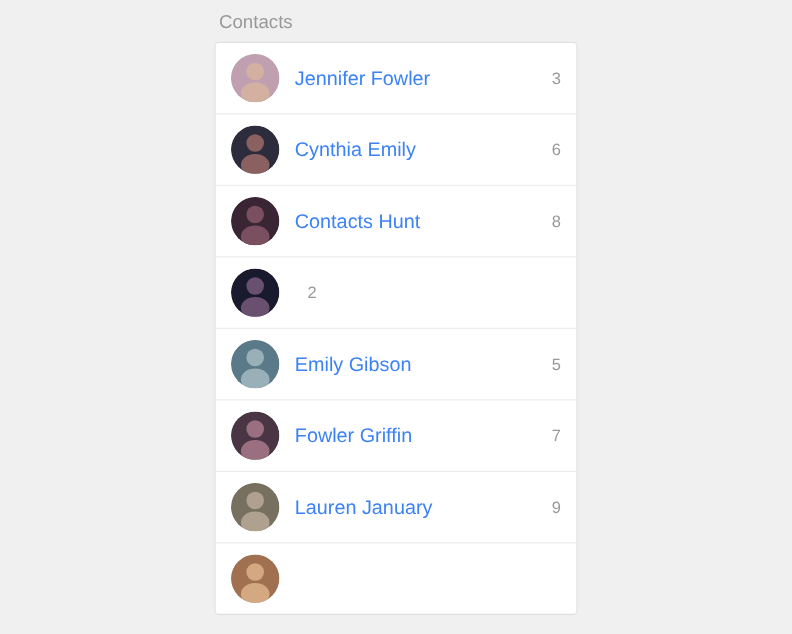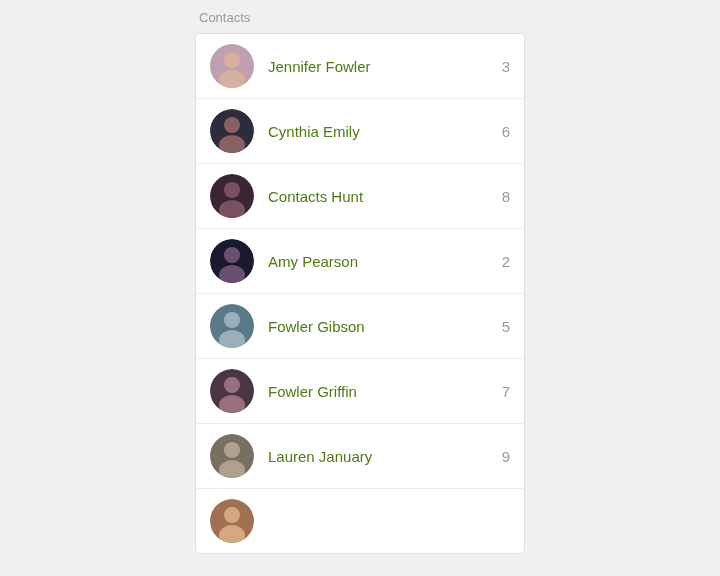--- a/index.html
+++ b/index.html
@@ -17,21 +17,21 @@
       justify-content: center;
       align-items: flex-start;
       padding-top: 10px;
     }
 
     .contacts-container {
       width: 330px;
     }
 
     .contacts-header {
-      font-size: 13px;
+      font-size: 17px;
       color: #999;
       margin-bottom: 8px;
       padding-left: 4px;
     }
 
     .contacts-list {
       background: #fff;
       border: 1px solid #e0e0e0;
       border-radius: 4px;
       overflow: hidden;
@@ -64,22 +64,22 @@
       color: #fff;
     }
 
     .avatar svg {
       width: 44px;
       height: 44px;
     }
 
     .contact-name {
       flex: 1;
-      font-size: 15px;
-      color: #4d7c0f;
+      font-size: 18px;
+      color: #3b82f6;
     }
 
     .contact-count {
       font-size: 15px;
       color: #999;
       min-width: 20px;
       text-align: right;
     }
   </style>
 </head>
@@ -123,32 +123,31 @@
         <span class="contact-count">8</span>
       </div>
       <div class="contact-item">
         <div class="avatar">
           <svg viewBox="0 0 44 44" xmlns="http://www.w3.org/2000/svg">
             <circle cx="22" cy="22" r="22" fill="#1a1a2e"></circle>
             <circle cx="22" cy="16" r="8" fill="#6a5070"></circle>
             <ellipse cx="22" cy="36" rx="13" ry="10" fill="#6a5070"></ellipse>
           </svg>
         </div>
-        <span class="contact-name">Amy Pearson</span>
         <span class="contact-count">2</span>
       </div>
       <div class="contact-item">
         <div class="avatar">
           <svg viewBox="0 0 44 44" xmlns="http://www.w3.org/2000/svg">
             <circle cx="22" cy="22" r="22" fill="#5a7a8a"></circle>
             <circle cx="22" cy="16" r="8" fill="#9ab0b8"></circle>
             <ellipse cx="22" cy="36" rx="13" ry="10" fill="#9ab0b8"></ellipse>
           </svg>
         </div>
-        <span class="contact-name">Fowler Gibson</span>
+        <span class="contact-name">Emily Gibson</span>
         <span class="contact-count">5</span>
       </div>
       <div class="contact-item">
         <div class="avatar">
           <svg viewBox="0 0 44 44" xmlns="http://www.w3.org/2000/svg">
             <circle cx="22" cy="22" r="22" fill="#4a3545"></circle>
             <circle cx="22" cy="16" r="8" fill="#9a7080"></circle>
             <ellipse cx="22" cy="36" rx="13" ry="10" fill="#9a7080"></ellipse>
           </svg>
         </div>

